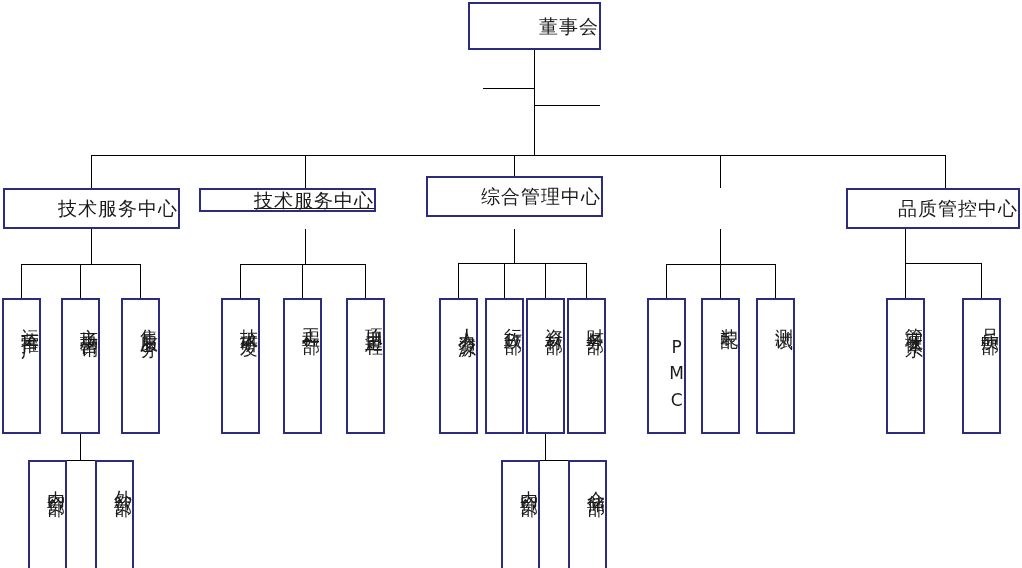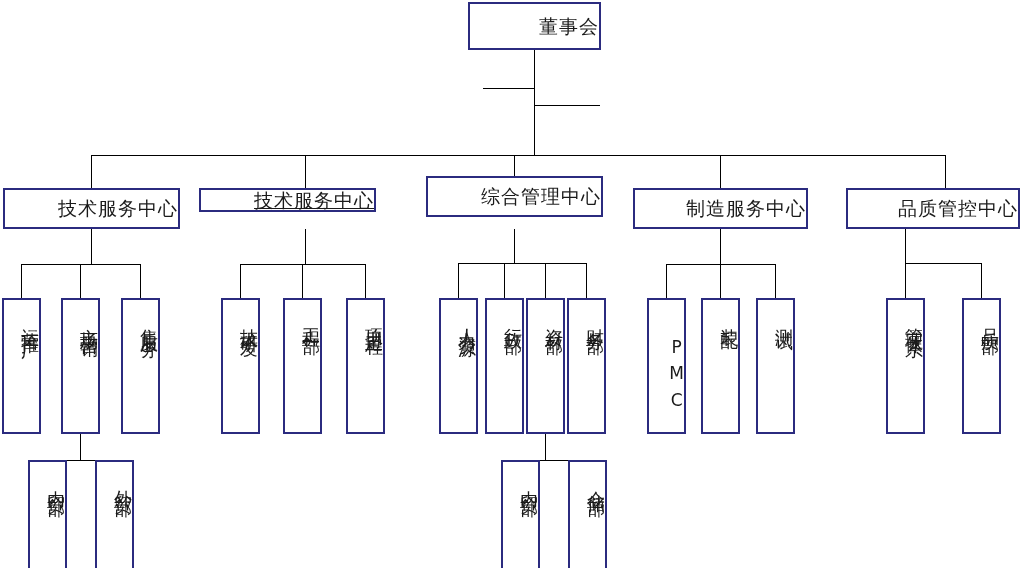--- a/index.html
+++ b/index.html
@@ -139,23 +139,20 @@
 
   <div class="box h" style="left:3px; top:188px; width:177px; height:41px;">
     <span class="lbl">技术服务中心</span>
   </div>
   <div class="box h" style="left:199px; top:188px; width:177px; height:24px;text-decoration:underline;">
     <span class="lbl">技术服务中心</span>
   </div>
   <div class="box h" style="left:426px; top:176px; width:177px; height:41px;">
     <span class="lbl">综合管理中心</span>
   </div>
-  <div class="box h" style="left:633px; top:188px; width:175px; height:41px;">
-    <span class="lbl">制造服务中心</span>
-  </div>
   <div class="box h" style="left:846px; top:188px; width:174px; height:41px;">
     <span class="lbl">品质管控中心</span>
   </div>
 
   <div class="box v" style="left:2px; top:298px; width:39px; height:136px;">
     <span class="lbl">运营推广</span>
   </div>
   <div class="box v" style="left:61px; top:298px; width:39px; height:136px;">
     <span class="lbl">市场营销</span>
   </div>

